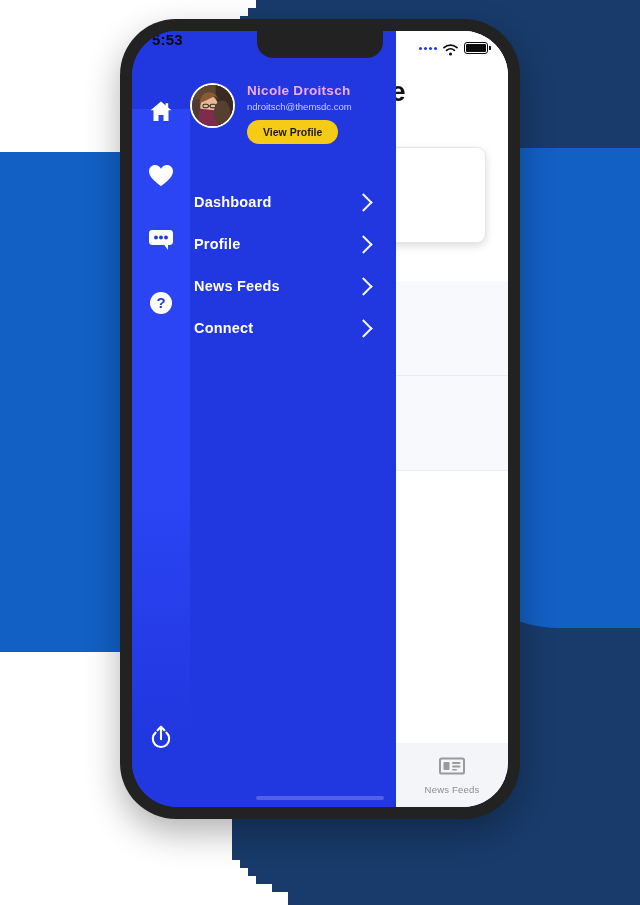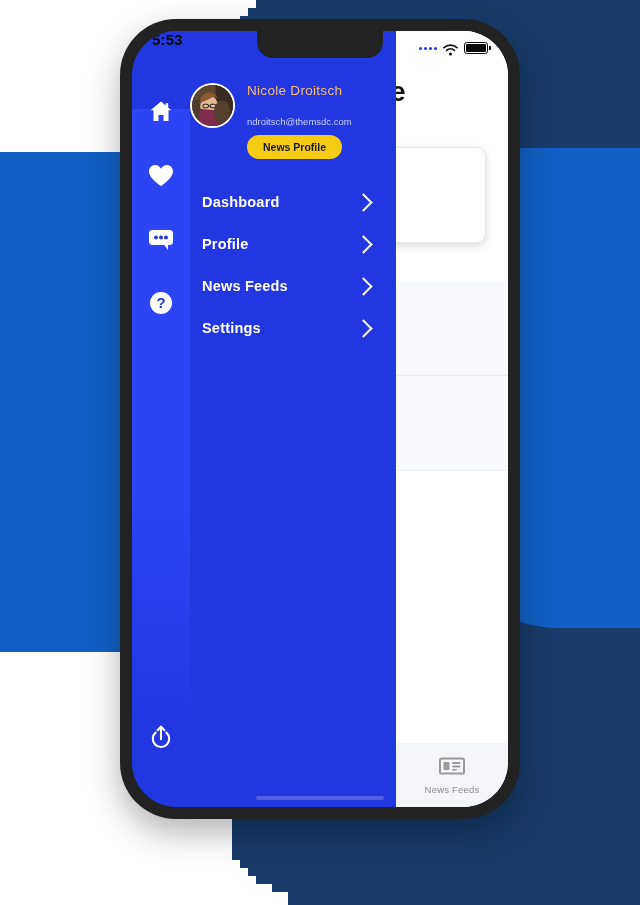--- a/index.html
+++ b/index.html
@@ -127,33 +127,33 @@
   .rail-ico svg{display:block;}
 
   
   .dw-header{position:absolute;left:58px;top:52px;right:0;display:flex;gap:12px;align-items:flex-start;}
   .avatar{
     width:45px;height:45px;border-radius:50%;
     border:2.5px solid #ffffff;box-sizing:border-box;overflow:hidden;
     position:relative;flex:0 0 auto;background:#7a5a48;
   }
   .avatar .ph{position:absolute;inset:0;}
-  .uname{font-size:13.5px;font-weight:400;color:#fdba74;letter-spacing:.3px;white-space:nowrap;}
-  .uemail{font-size:9.5px;color:#c6cdf5;margin-top:18px;white-space:nowrap;text-align:right;}
+  .uname{font-size:13.5px;font-weight:700;color:#f0abfc;letter-spacing:.3px;white-space:nowrap;}
+  .uemail{font-size:9.5px;color:#c6cdf5;margin-top:3px;white-space:nowrap;text-align:right;}
   .viewbtn{
     margin-top:8px;display:inline-block;background:#F5CB16;color:#1a1a1a;
     font-size:10.5px;font-weight:700;border:none;border-radius:13px;
     padding:6px 16px;cursor:pointer;white-space:nowrap;
   }
 
   
   .menu{position:absolute;left:58px;right:0;top:150px;}
   .mi{
     display:flex;align-items:center;justify-content:space-between;
-    height:42px;padding:0 26px 0 12px;cursor:pointer;
+    height:42px;padding:0 26px 0 4px;cursor:pointer;
   }
   .mi-label{font-size:14.5px;font-weight:700;color:#ffffff;letter-spacing:.2px;}
   .chev{width:11px;height:11px;border-right:2.4px solid #ffffff;border-top:2.4px solid #ffffff;transform:rotate(45deg);opacity:.95;}
 
   
   .home-ind{
     position:absolute;bottom:7px;left:50%;transform:translateX(-50%);
     width:128px;height:4px;border-radius:3px;background:rgba(255,255,255,.22);z-index:60;
   }
 </style>
@@ -291,39 +291,39 @@
             <path d="M9 26 q-3 9 0 19 l20 0 q2 -11 -2 -17 Z" fill="#7e2b4e"></path>
             <rect x="12" y="21" width="6" height="4" rx="1.6" fill="none" stroke="#2b2b2b" stroke-width="1.1"></rect>
             <rect x="20" y="21" width="6" height="4" rx="1.6" fill="none" stroke="#2b2b2b" stroke-width="1.1"></rect>
             <path d="M18 23 h2" stroke="#2b2b2b" stroke-width="1.1"></path>
             <ellipse cx="33" cy="30" rx="9" ry="13" fill="#55402f"></ellipse>
           </svg>
         </div>
         <div>
           <div class="uname">Nicole  Droitsch</div>
           <div class="uemail">ndroitsch@themsdc.com</div>
-          <button class="viewbtn">News Profile</button>
+          <button class="viewbtn">View Profile</button>
         </div>
       </div>
 
       <div class="menu">
         <div class="mi">
           <span class="mi-label">Dashboard</span>
           <span class="chev"></span>
         </div>
         <div class="mi">
           <span class="mi-label">Profile</span>
           <span class="chev"></span>
         </div>
         <div class="mi">
           <span class="mi-label">News Feeds</span>
           <span class="chev"></span>
         </div>
         <div class="mi">
-          <span class="mi-label">Settings</span>
+          <span class="mi-label">Connect</span>
           <span class="chev"></span>
         </div>
       </div>
     </div>
 
     <div class="statusbar">
       <div class="clock">5:53</div>
       <div class="status-right">
         <span class="sig-dots">
             <i></i>

